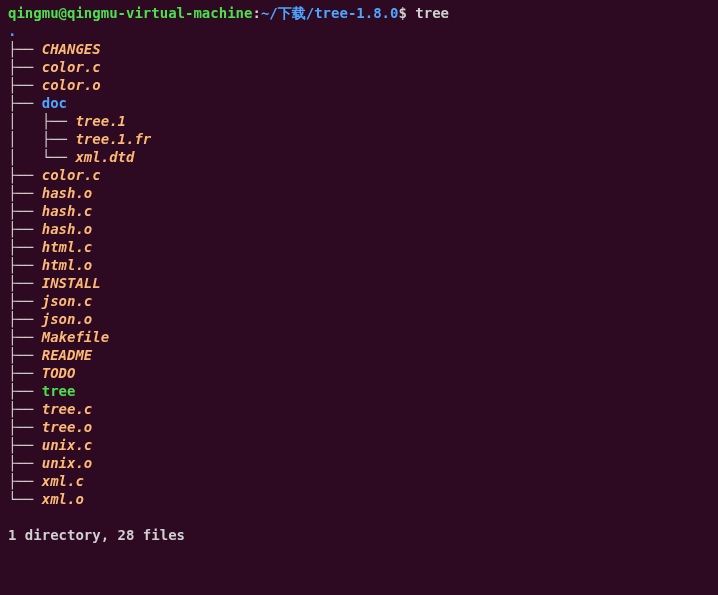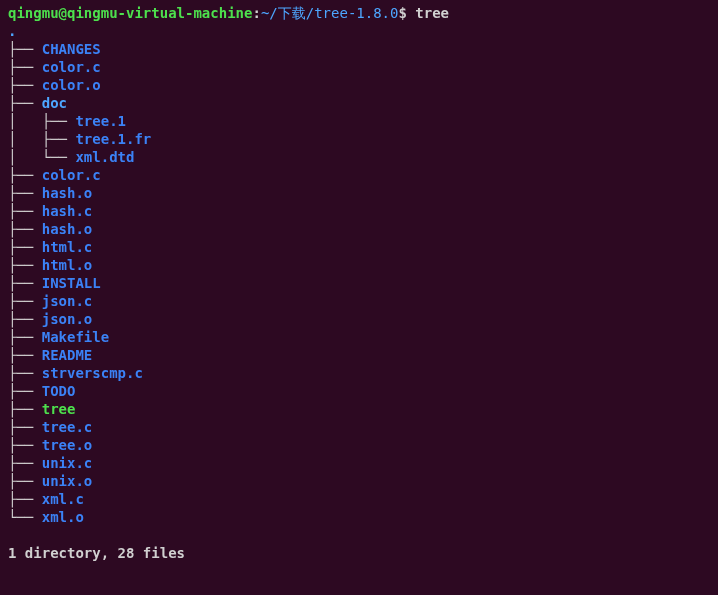--- a/index.html
+++ b/index.html
@@ -24,42 +24,43 @@
     }
     .user-host {
       color: #4de04d;
       font-weight: bold;
     }
     .colon {
       color: #d0d0d0;
     }
     .path {
       color: #4da6ff;
-      font-weight: normal;
+      font-weight: bold;
     }
     .dollar {
       color: #d0d0d0;
     }
     .command {
       color: #d0d0d0;
     }
     .tree-output {
       white-space: pre;
       color: #d0d0d0;
     }
     .dir {
       color: #4da6ff;
       font-weight: bold;
     }
     .exec {
       color: #4de04d;
       font-weight: bold;
     }
     .file {
-      color: #3b82f6;
+      color: #fdba74;
+      font-style: italic;
     }
     .dot {
       color: #4da6ff;
       font-weight: bold;
     }
   </style>
 </head>
 <body>
 
 <div class="prompt-line"><span class="user-host">qingmu@qingmu-virtual-machine</span><span class="colon">:</span><span class="path">~/下载/tree-1.8.0</span><span class="dollar">$ </span><span class="command">tree</span></div>
@@ -76,21 +77,20 @@
     <div class="tree-output"><span>├── </span><span class="file">hash.o</span></div>
     <div class="tree-output"><span>├── </span><span class="file">hash.c</span></div>
     <div class="tree-output"><span>├── </span><span class="file">hash.o</span></div>
     <div class="tree-output"><span>├── </span><span class="file">html.c</span></div>
     <div class="tree-output"><span>├── </span><span class="file">html.o</span></div>
     <div class="tree-output"><span>├── </span><span class="file">INSTALL</span></div>
     <div class="tree-output"><span>├── </span><span class="file">json.c</span></div>
     <div class="tree-output"><span>├── </span><span class="file">json.o</span></div>
     <div class="tree-output"><span>├── </span><span class="file">Makefile</span></div>
     <div class="tree-output"><span>├── </span><span class="file">README</span></div>
-    <div class="tree-output"><span>├── </span><span class="file">strverscmp.c</span></div>
     <div class="tree-output"><span>├── </span><span class="file">TODO</span></div>
     <div class="tree-output"><span>├── </span><span class="exec">tree</span></div>
     <div class="tree-output"><span>├── </span><span class="file">tree.c</span></div>
     <div class="tree-output"><span>├── </span><span class="file">tree.o</span></div>
     <div class="tree-output"><span>├── </span><span class="file">unix.c</span></div>
     <div class="tree-output"><span>├── </span><span class="file">unix.o</span></div>
     <div class="tree-output"><span>├── </span><span class="file">xml.c</span></div>
     <div class="tree-output"><span>└── </span><span class="file">xml.o</span></div>
   </div>
 <div class="tree-output"> </div>

